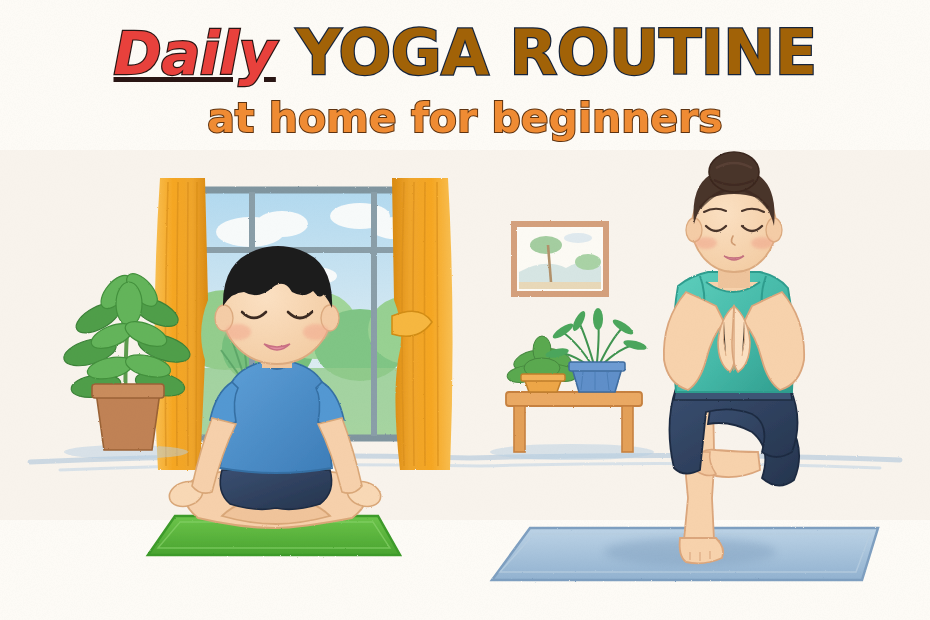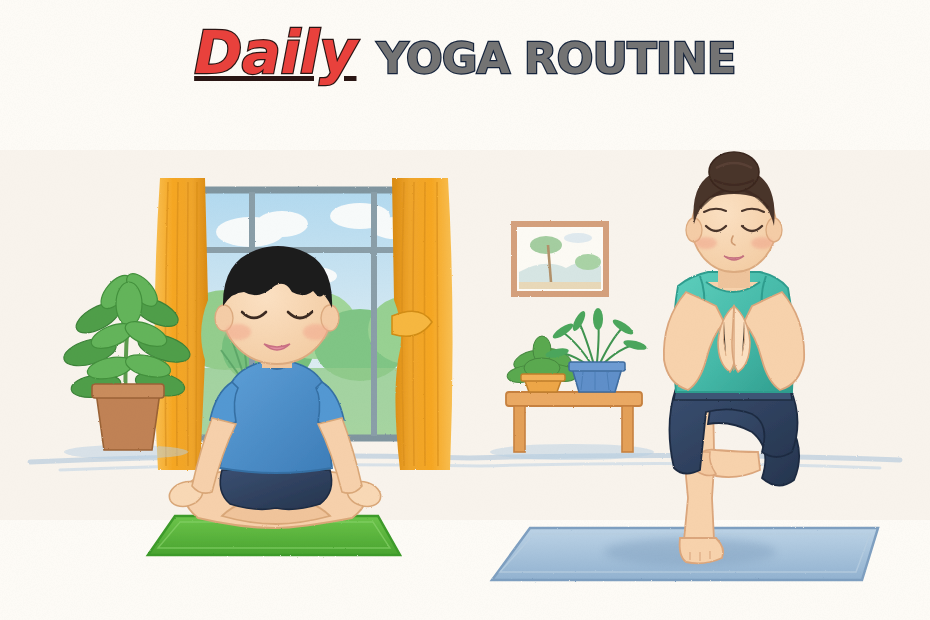--- a/index.html
+++ b/index.html
@@ -45,24 +45,24 @@
   }
   .headline .word-daily {
     color: #e8413c;
     font-style: italic;
     -webkit-text-stroke: 2.4px #2a1614;
     paint-order: stroke fill;
     font-size: 58px;
     text-decoration: underline;
   }
   .headline .word-main {
-    color: #737373;
+    color: #a16207;
     -webkit-text-stroke: 2.4px #16243c;
     paint-order: stroke fill;
-    font-size: 43px;
+    font-size: 62px;
   }
   .subhead {
     margin: 0;
     padding-top: 10px;
     font-family: "DejaVu Sans", sans-serif;
     font-weight: bold;
     font-size: 41px;
     color: #ef8b33;
     -webkit-text-stroke: 2px #5e3310;
     paint-order: stroke fill;
@@ -421,15 +421,16 @@
 
         <path d="M724 256 Q 734 264 744 256 Q 734 260 724 256 Z" fill="#dd8b9c" stroke="#c4707f" stroke-width="1.3"></path>
       </g>
     </g>
 
     <rect x="0" y="0" width="930" height="620" fill="#fff" filter="url(#paper)" opacity="0.35" style="mix-blend-mode:multiply"></rect>
   </svg>
 
   <div class="title-block">
     <h1 class="headline"><span class="word-daily">Daily</span> <span class="word-main">YOGA ROUTINE</span></h1>
+    <p class="subhead">at home for beginners</p>
   </div>
 
 </div>
 
 </body></html>

